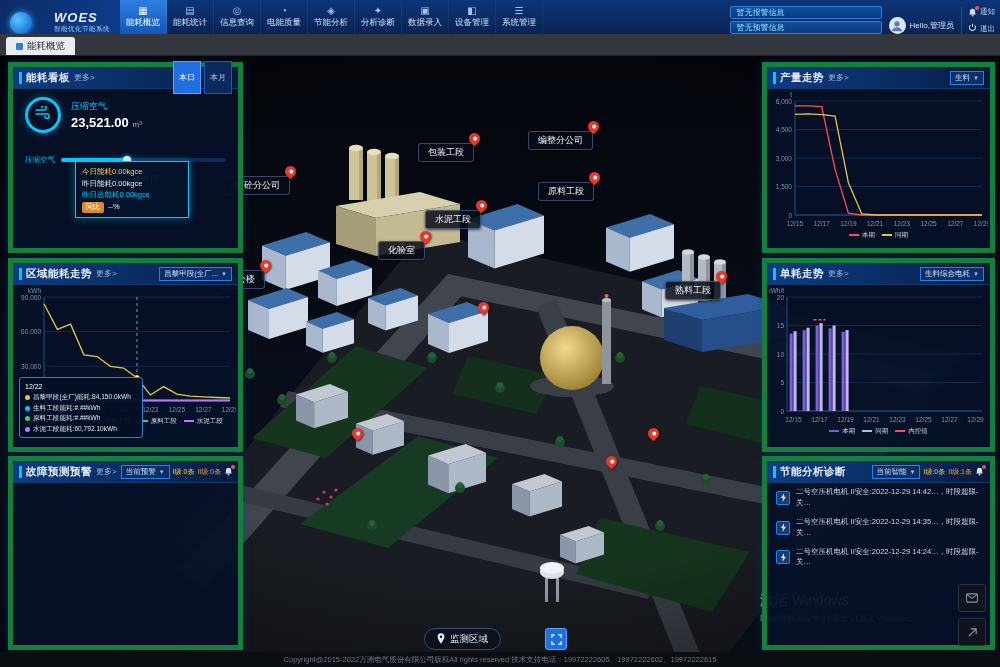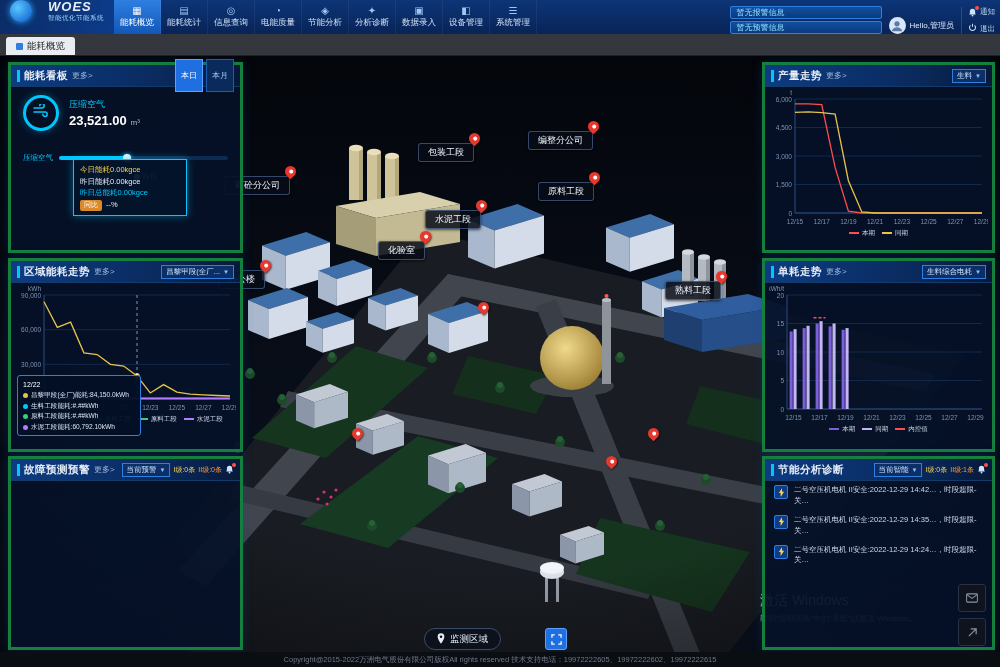--- a/index.html
+++ b/index.html
@@ -2,21 +2,21 @@
 <html><head>
 <meta charset="utf-8">
 <style>
   *{margin:0;padding:0;box-sizing:border-box}
   html,body{width:1000px;height:667px;overflow:hidden;background:#05070c;
     font-family:"Liberation Sans","DejaVu Sans",sans-serif;color:#e6edf7}
   .app{width:1000px;height:667px;display:flex;flex-direction:column}
 
   
   .topbar{height:34px;background:linear-gradient(#0d3577,#082457);display:flex;align-items:stretch;flex:0 0 34px}
-  .logo{display:flex;align-items:flex-start;gap:16px;padding:0 10px;background:linear-gradient(100deg,#0b2c66,#0d3b8a)}
+  .logo{display:flex;align-items:flex-end;gap:22px;padding:0 10px;background:linear-gradient(100deg,#0b2c66,#0d3b8a)}
   .logo-badge{width:22px;height:22px;border-radius:50%;background:radial-gradient(circle at 35% 35%,#59c7ff,#0b57c9);box-shadow:0 0 6px #2aa7ff;flex:0 0 auto}
   .logo-title{font-size:13px;font-weight:bold;font-style:italic;letter-spacing:1px;line-height:1.1}
   .logo-sub{font-size:6.5px;color:#9fd8ff;letter-spacing:.5px;white-space:nowrap}
   .mainnav{display:flex;align-items:stretch}
   .nav-item{width:47px;display:flex;flex-direction:column;align-items:center;justify-content:center;gap:1px;color:#cfe0f5;font-size:8.5px;cursor:pointer;border-right:1px solid rgba(255,255,255,.06);white-space:nowrap}
   .nav-ico{font-size:10px;line-height:1;color:#9fc6f5}
   .nav-item.active{background:linear-gradient(#2f7fe0,#1257b8);color:#fff}
   .nav-item.active .nav-ico{color:#fff}
   .topbar-right{margin-left:auto;display:flex;align-items:flex-end;gap:7px;padding-right:5px}
   .banners{display:flex;flex-direction:column;gap:2px}
@@ -37,21 +37,21 @@
   
   .main{position:relative;height:596px;flex:1 1 auto;overflow:hidden;background:#070a11}
   .scene-svg{position:absolute;inset:0;cursor:grab}
 
   .slabel{position:absolute;background:rgba(8,12,22,.85);border:1px solid rgba(110,150,210,.45);border-radius:3px;color:#eef4fc;font-size:9px;padding:2px 9px;white-space:nowrap;cursor:pointer;box-shadow:0 1px 3px rgba(0,0,0,.6);z-index:2}
   .pin{position:absolute;right:-7px;top:-11px;width:11px;height:11px;background:#e8372c;border-radius:50% 50% 50% 0;transform:rotate(-45deg);box-shadow:0 1px 2px rgba(0,0,0,.7)}
   .pin::after{content:"";position:absolute;left:3.5px;top:3.5px;width:4px;height:4px;border-radius:50%;background:#fff}
   .pin.lone{right:auto;top:auto;z-index:2;cursor:pointer}
 
   
-  .panel{position:absolute;width:235px;background:rgba(5,17,40,.92);border:3px solid #15803d;box-shadow:0 0 10px rgba(10,80,180,.25);z-index:3}
+  .panel{position:absolute;width:235px;background:rgba(5,17,40,.92);border:5px solid #15803d;box-shadow:0 0 10px rgba(10,80,180,.25);z-index:3}
   .panel.pright{width:233px;right:5px;left:auto}
   .p1{left:8px;top:6px;height:191px}
   .p2{left:8px;top:202px;height:194px}
   .p3{left:8px;top:400px;height:194px}
   .p4{top:6px;height:191px}
   .p5{top:202px;height:194px}
   .p6{top:400px;height:194px}
   .panel-hd{height:22px;display:flex;align-items:center;gap:4px;padding:0 6px;background:linear-gradient(90deg,#0d3c82,#0a2a5e 65%,rgba(10,42,94,.35));border-bottom:1px solid #113a6d}
   .hd-deco{width:3px;height:12px;background:#00c8ff;flex:0 0 auto}
   .panel-title{font-size:10.5px;font-weight:bold;letter-spacing:.5px;white-space:nowrap}
@@ -89,21 +89,21 @@
   .sw{display:inline-block;width:10px;height:2px;margin-right:3px;vertical-align:middle}
   .rg-tip{position:absolute;left:6px;top:90px;width:124px;background:rgba(3,16,36,.95);border:1px solid #2f7fe0;border-radius:3px;padding:3px 5px;font-size:6.6px;line-height:1.6;z-index:4}
   .tt-title{color:#fff;font-size:7px}
   .tt-row{display:flex;align-items:center;white-space:nowrap;overflow:hidden;color:#dce6f5}
   .tt-row .dot{width:5px;height:5px;flex:0 0 auto}
 
   
   .diag-alert{display:flex;align-items:center;justify-content:space-between;padding:6px 10px}
   .adot{width:7px;height:7px;border-radius:50%;background:#ff3b3b;box-shadow:0 0 6px #ff3b3b}
   .atxt{color:#ff4d4f;font-size:9px;font-weight:bold}
-  .diag-item{display:flex;gap:6px;padding:4px 9px;align-items:flex-start;cursor:pointer}
+  .diag-item{display:flex;gap:6px;padding:4px 9px;align-items:center;cursor:pointer}
   .diag-ico{flex:0 0 auto;width:14px;height:14px;border-radius:2px;background:#0e3d86;border:1px solid #2f7fe0;display:flex;align-items:center;justify-content:center}
   .diag-txt{font-size:7.5px;color:#cfd9ea;line-height:1.45;max-height:22px;overflow:hidden}
 
   
   .monitor-btn{position:absolute;left:424px;top:572px;height:22px;display:flex;align-items:center;gap:5px;padding:0 12px;background:rgba(10,16,28,.85);border:1px solid #3a4c66;border-radius:11px;color:#e6edf7;font-size:9.5px;cursor:pointer;z-index:3}
   .fs-btn{position:absolute;left:545px;top:572px;width:22px;height:22px;background:#1f6fe0;border:1px solid #5ea0ff;border-radius:3px;cursor:pointer;display:flex;align-items:center;justify-content:center;z-index:3}
   .wm{position:absolute;left:760px;top:536px;color:#c8cdd4;opacity:.8;z-index:2;pointer-events:none}
   .wm .l1{font-size:14px}
   .wm .l2{font-size:8px;margin-top:3px;color:#b9bec6}
   .fab{position:absolute;left:958px;width:28px;height:28px;background:rgba(16,20,30,.9);border:1px solid #2a3140;border-radius:3px;display:flex;align-items:center;justify-content:center;cursor:pointer;z-index:3}

